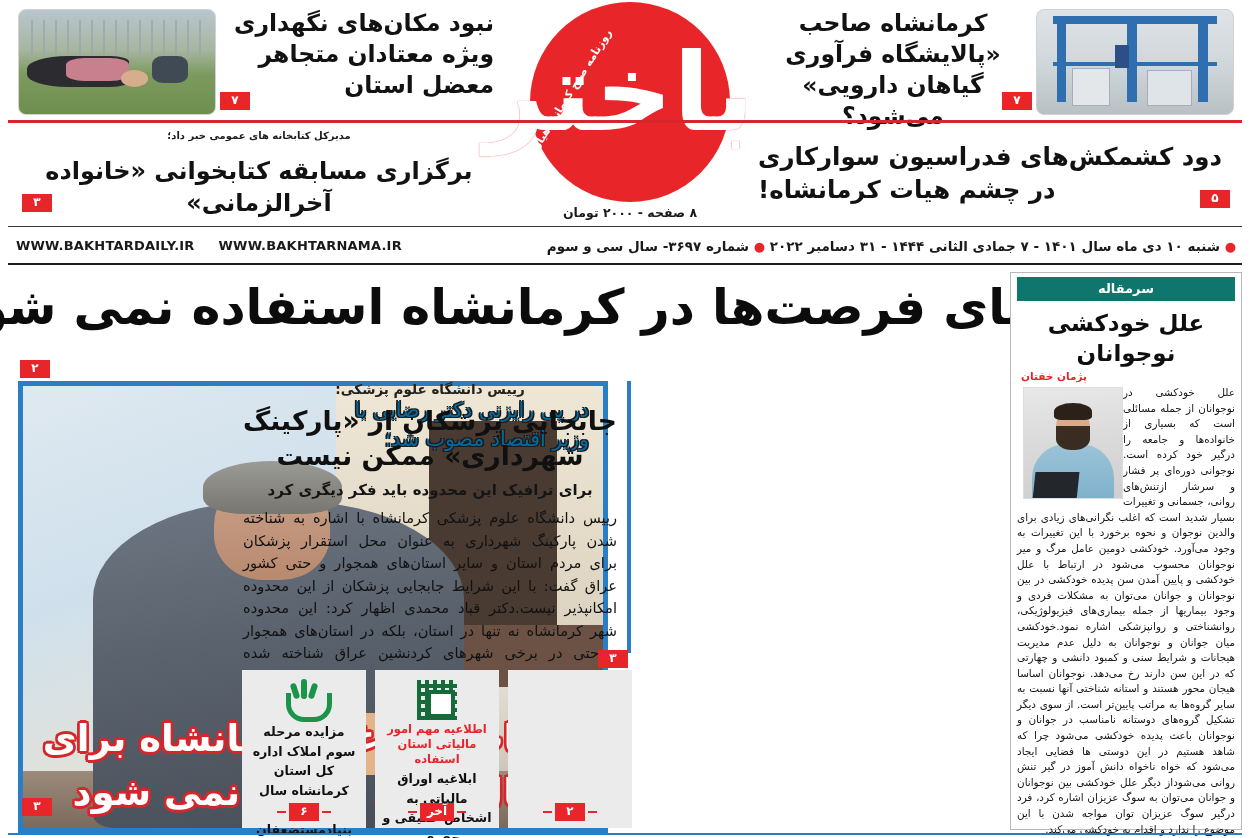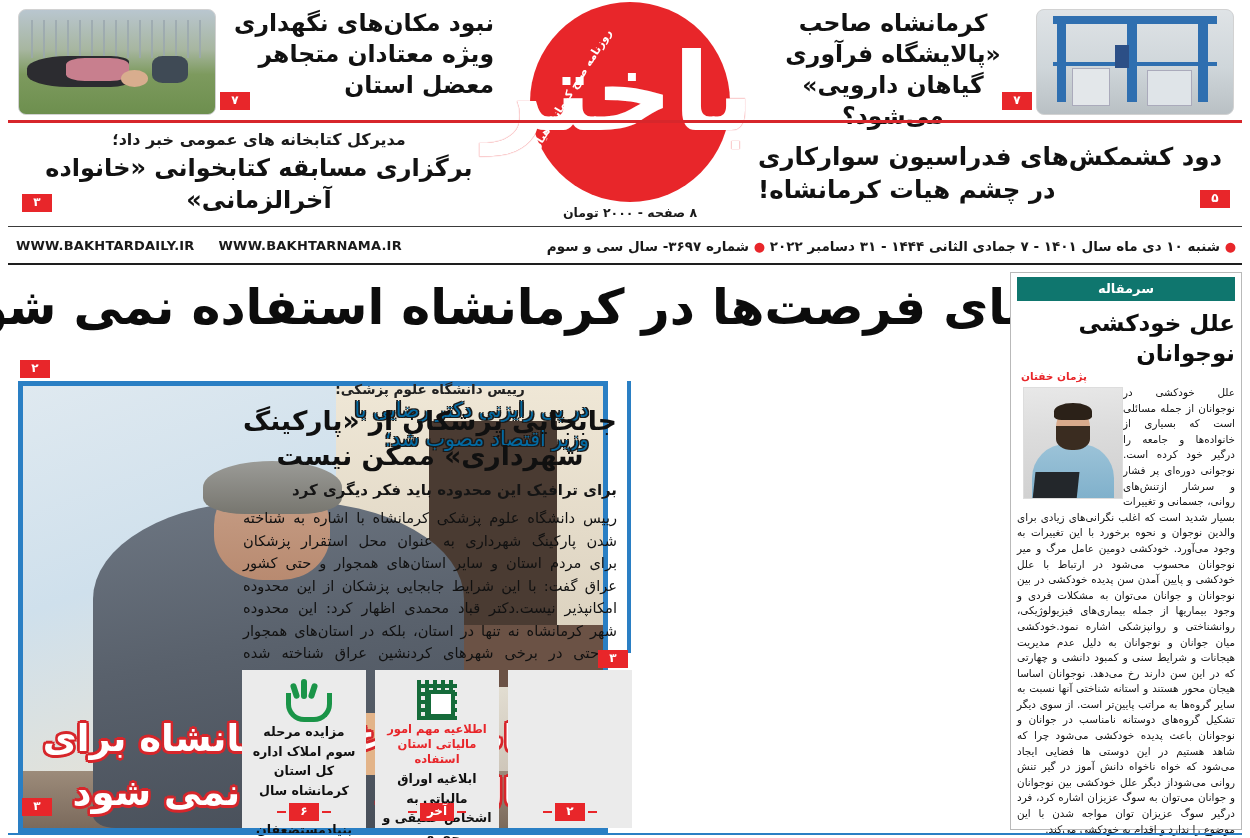--- a/index.html
+++ b/index.html
@@ -48,21 +48,21 @@
   }
   .hb-left1 .hb-thumb{left:10px;top:3px;}
   .hb-right1 .hb-thumb{right:10px;top:3px;}
 
   .hb-text{position:absolute;top:0;}
   .hb-left1 .hb-text{right:6px;top:2px;width:270px;text-align:right;}
   .hb-right1 .hb-text{left:6px;top:2px;width:270px;text-align:center;}
   .hb-left2 .hb-text{right:6px;top:2px;width:470px;text-align:center;}
   .hb-right2 .hb-text{left:6px;top:12px;width:470px;text-align:left;}
 
-  .hb-kicker{font-size:16px;color:#1c1c1c;font-weight:700;margin-bottom:3px;}
+  .hb-kicker{font-size:10px;color:#1c1c1c;font-weight:700;margin-bottom:14px;}
   .hb-title{
     font-size:23.5px;line-height:31px;font-weight:700;color:#121212;
     letter-spacing:-0.3px;
   }
   .hb-right2 .hb-title{font-size:24.5px;line-height:33px;}
   .hb-left2 .hb-title{font-size:24px;line-height:32px;}
 
   .pagebadge{
     display:inline-block;background:#e8262a;color:#fff;font-size:12px;font-weight:700;
     min-width:16px;padding:2px 7px 3px;text-align:center;line-height:13px;
@@ -154,21 +154,21 @@
   .center-col{
     position:absolute;right:619px;top:381px;width:388px;height:272px;
     border-right:4px solid #2a7fc4;padding-right:10px;box-sizing:border-box;
   }
   .cc-kicker{text-align:center;font-size:13.5px;font-weight:700;color:#222;margin-bottom:6px;}
   .cc-title{
     text-align:center;font-size:26.5px;line-height:35px;font-weight:700;color:#101010;
     letter-spacing:-0.5px;
   }
   .cc-sub{
-    font-size:15px;line-height:22px;font-weight:700;color:#151515;
+    text-align:center;font-size:15px;line-height:22px;font-weight:700;color:#151515;
     margin-top:6px;margin-bottom:6px;
   }
   .cc-body{
     text-align:justify;font-size:14.6px;line-height:22.5px;color:#111;
     word-spacing:1px;
   }
   .cc-badge{position:absolute;right:622px;top:650px;}
 
   
   .boxrow{position:absolute;right:618px;top:670px;width:392px;height:160px;
@@ -209,21 +209,21 @@
   
   .sidebar{
     position:absolute;right:8px;top:272px;width:232px;height:558px;
     border:1px solid #b9b9b9;background:#fff;box-sizing:border-box;padding:4px 6px 6px;
   }
   .sb-banner{
     background:#0f766e;color:#fff;text-align:center;font-size:13px;font-weight:700;
     padding:4px 0 5px;letter-spacing:1px;
   }
   .sb-title{
-    font-size:23px;line-height:30px;font-weight:700;color:#0e0e0e;
+    text-align:center;font-size:23px;line-height:30px;font-weight:700;color:#0e0e0e;
     margin-top:7px;position:relative;z-index:1;
   }
   .sb-author{
     text-align:left;font-size:10.5px;color:#e8262a;font-weight:700;
     margin-top:2px;margin-bottom:3px;padding-left:4px;position:relative;z-index:1;
   }
   .watermark{
     position:absolute;left:0;right:0;top:18px;height:86px;pointer-events:none;
     z-index:3;
   }

